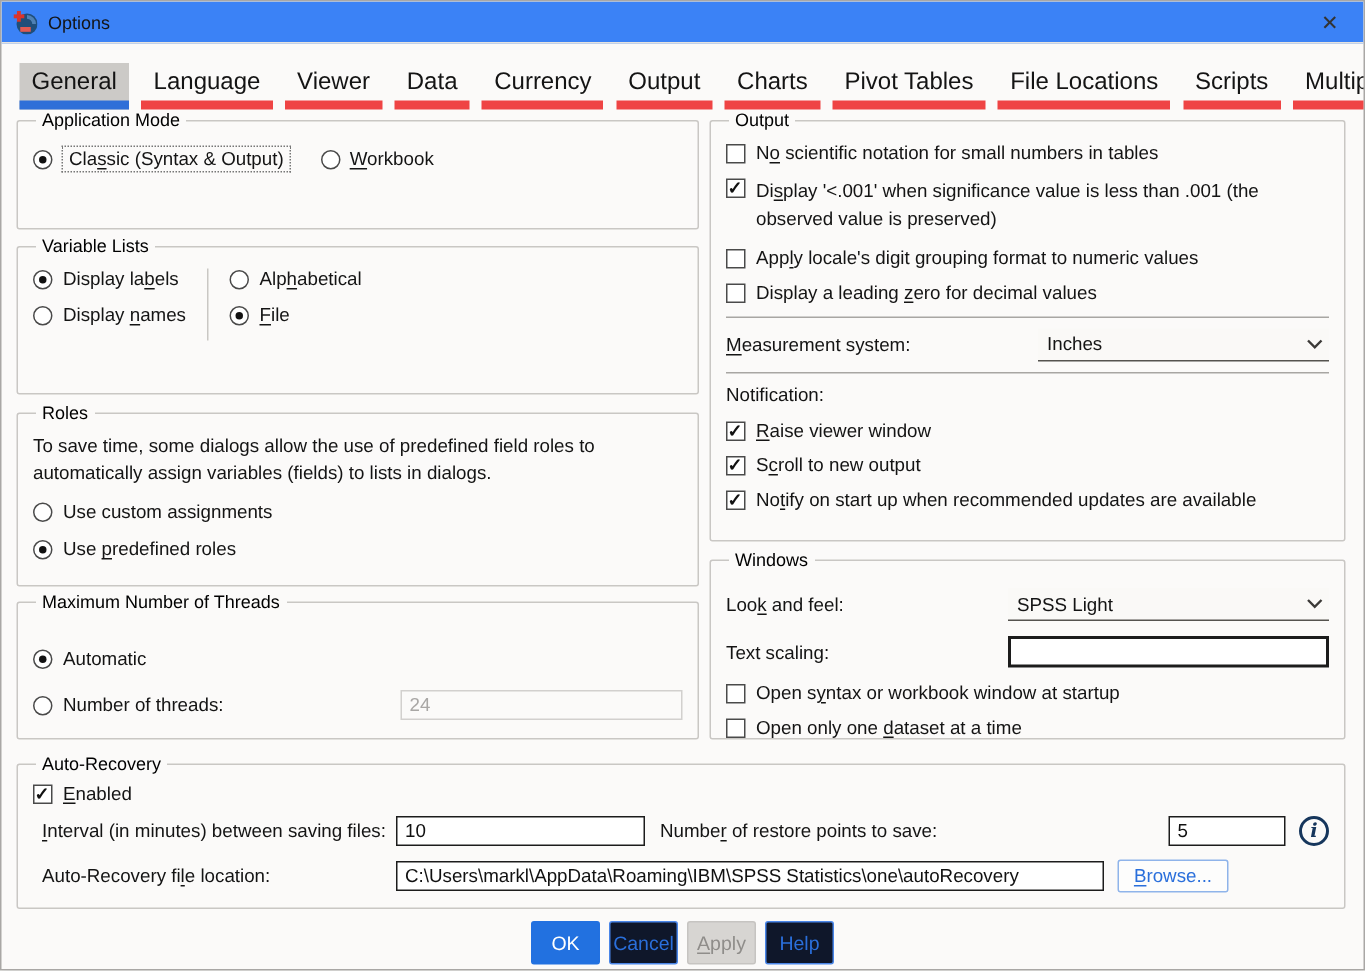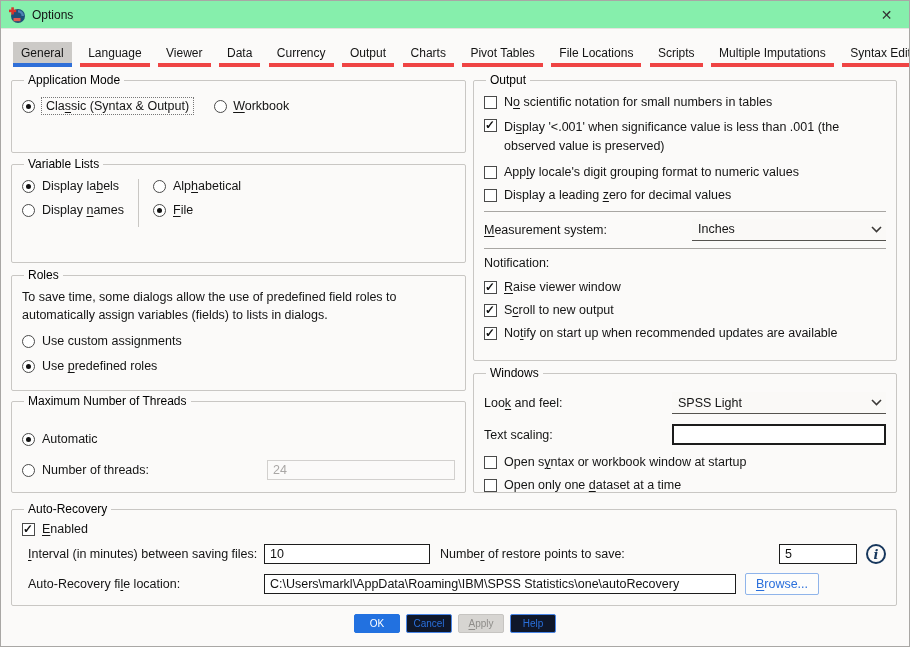--- a/index.html
+++ b/index.html
@@ -3,30 +3,30 @@
 <meta charset="utf-8">
 <style>
   * { box-sizing: border-box; }
   html,body { margin:0; padding:0; width:910px; height:647px; }
   body { font-family:"Liberation Sans", sans-serif; font-size:12.5px; color:#141414; background:#d8d6d4; }
 
   .window { position:relative; width:910px; height:647px; background:#fbfaf9;
             border:1px solid #a9a7a5; box-shadow:0 2px 8px rgba(0,0,0,.25); overflow:hidden; }
 
   
-  .titlebar { height:28px; background:#86efac; display:flex; align-items:center; padding-left:8px;
+  .titlebar { height:28px; background:#3b82f6; display:flex; align-items:center; padding-left:8px;
               border-bottom:1px solid #e6e3df; }
   .titlebar .title { margin-left:7px; font-size:12px; }
   .close-btn { margin-left:auto; width:45px; height:28px; display:flex; align-items:center; justify-content:center;
                font-size:14px; color:#333; cursor:default; }
 
   
   .tabbar { margin-top:13px; padding-left:12px; white-space:nowrap; }
-  .tab { display:inline-block; margin-right:5px; padding:4px 8px 3px 8px; font-size:12px;
-         border-bottom:4px solid #ef4444; cursor:default; }
+  .tab { display:inline-block; margin-right:5px; padding:4px 8px 3px 8px; font-size:16px;
+         border-bottom:6px solid #ef4444; cursor:default; }
   .tab.selected { background:#cccac7; border-bottom-color:#2f6fd8; }
 
   
   fieldset { position:absolute; border:1px solid #c9c7c4; border-radius:2px; margin:0;
              padding:4px 10px 6px 10px; background:#fbfaf9; }
   legend { font-size:12px; padding:0 4px; margin-left:2px; color:#000000; }
 
   .row { display:flex; align-items:center; gap:7px; }
 
   
@@ -102,21 +102,21 @@
   .info-icon { flex:none; width:20px; height:20px; border:2px solid #16365c; border-radius:50%;
                margin-left:9px; display:flex; align-items:center; justify-content:center;
                font-family:"DejaVu Serif",serif; font-weight:bold; font-style:italic;
                font-size:13px; color:#16365c; }
   #ar-path { width:472px; flex:none; }
   .browse-btn { margin-left:9px; width:74px; height:22px; background:#fdfdfc; border:1px solid #8fb4ea;
                 border-radius:2px; color:#2a6fdb; font-size:12.5px; display:flex; align-items:center; justify-content:center; }
 
   
   .footer { position:absolute; left:0; right:0; top:613px; display:flex; justify-content:center; gap:6px; }
-  .btn { height:19px; min-width:46px; padding:0 0; border-radius:2px; font-size:10px;
+  .btn { height:29px; min-width:46px; padding:0 0; border-radius:2px; font-size:13px;
          display:flex; align-items:center; justify-content:center; }
   .btn-ok { background:#2271e0; border:1px solid #2271e0; color:#fff; }
   .btn-line { background:#0f172a; border:1px solid #4a86e8; color:#2a6fdb; }
   .btn-disabled { background:#d7d5d2; border:1px solid #c6c4c1; color:#8f8d8a; }
 </style>
 </head>
 <body>
 
 <div class="window">
 

